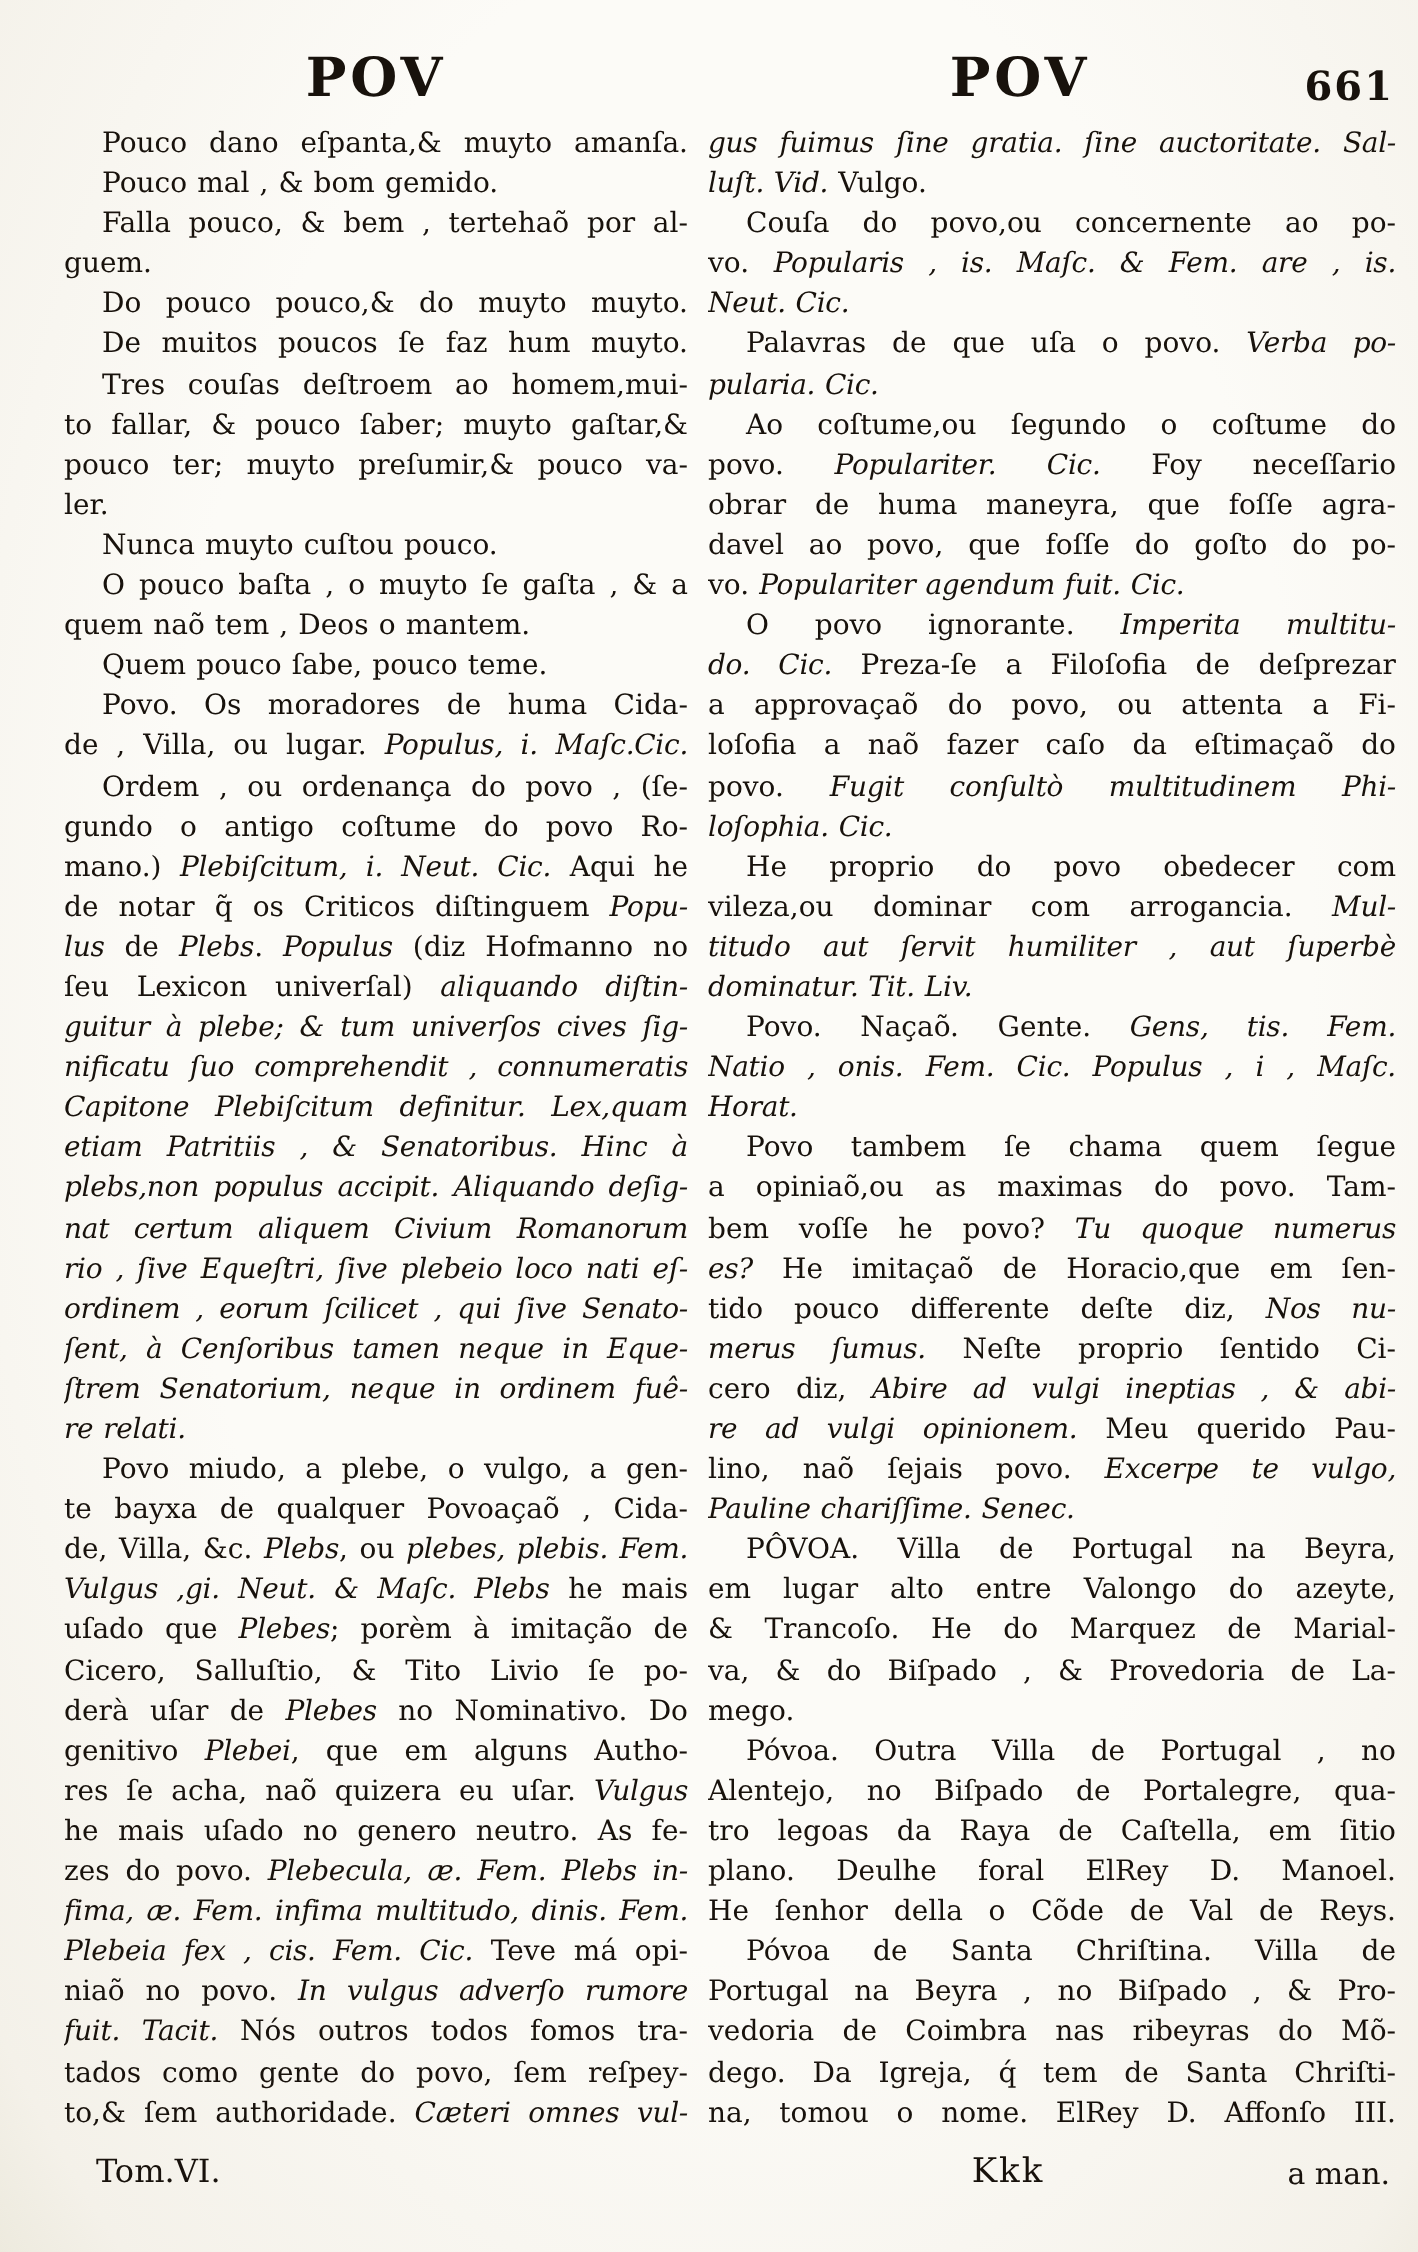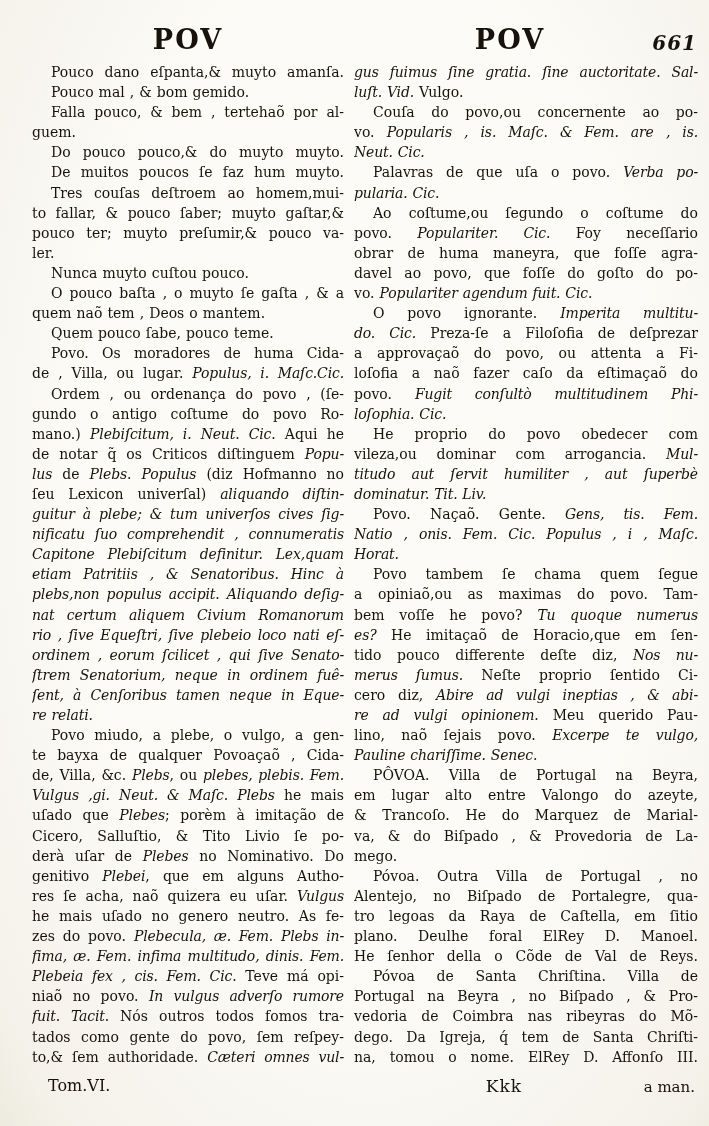--- a/index.html
+++ b/index.html
@@ -12,21 +12,21 @@
     background:radial-gradient(ellipse at 52% 42%, #fcfbf7 55%, #f4f1e9 92%, #edeade 100%);
     color:#18120c;
   }
   .header-row{position:absolute;top:24px;left:0;width:709px;height:36px;}
   .running-title{
     position:absolute;top:0;font-weight:bold;font-size:27px;letter-spacing:2px;
   }
   .running-title.left{left:32px;width:312px;text-align:center;}
   .running-title.right{left:354px;width:312px;text-align:center;}
   .page-number{
-    position:absolute;top:7px;right:12px;font-weight:bold;font-style:italic;font-size:20px;
+    position:absolute;top:7px;right:12px;font-weight:bold;font-size:20px;
     letter-spacing:1px;
   }
   .col{position:absolute;top:62px;font-size:14px;line-height:20.1px;}
   .col.left{left:32px;width:312px;}
   .col.right{left:354px;width:344px;}
   .line{
     height:20.1px;overflow:hidden;
     text-align:justify;text-align-last:justify;
     word-spacing:0.6px;white-space:normal;
   }
@@ -72,22 +72,22 @@
       <div class="line"><i>lus</i><span> de </span><i>Plebs</i><span>. </span><i>Populus</i><span> (diz Hofmanno no</span></div>
       <div class="line"><span>ſeu Lexicon univerſal) </span><i>aliquando diſtin-</i></div>
       <div class="line"><i>guitur à plebe; &amp; tum univerſos cives ſig-</i></div>
       <div class="line"><i>nificatu ſuo comprehendit , connumeratis</i></div>
       <div class="line"><i>Capitone Plebiſcitum definitur. Lex,quam</i></div>
       <div class="line"><i>etiam Patritiis , &amp; Senatoribus. Hinc à</i></div>
       <div class="line"><i>plebs,non populus accipit. Aliquando deſig-</i></div>
       <div class="line"><i>nat certum aliquem Civium Romanorum</i></div>
       <div class="line"><i>rio , ſive Equeſtri, ſive plebeio loco nati eſ-</i></div>
       <div class="line"><i>ordinem , eorum ſcilicet , qui ſive Senato-</i></div>
+      <div class="line"><i>ſent, à Cenſoribus tamen neque in Eque-</i></div>
       <div class="line"><i>ſtrem Senatorium, neque in ordinem fuê-</i></div>
-      <div class="line"><i>ſent, à Cenſoribus tamen neque in Eque-</i></div>
       <div class="line short"><i>re relati.</i></div>
       <div class="line indent"><span>Povo miudo, a plebe, o vulgo, a gen-</span></div>
       <div class="line"><span>te bayxa de qualquer Povoaçaõ , Cida-</span></div>
       <div class="line"><span>de, Villa, &amp;c. </span><i>Plebs</i><span>, ou </span><i>plebes, plebis. Fem.</i></div>
       <div class="line"><i>Vulgus ,gi. Neut. &amp; Maſc. Plebs</i><span> he mais</span></div>
       <div class="line"><span>uſado que </span><i>Plebes</i><span>; porèm à imitação de</span></div>
       <div class="line"><span>Cicero, Salluſtio, &amp; Tito Livio ſe po-</span></div>
       <div class="line"><span>derà uſar de </span><i>Plebes</i><span> no Nominativo. Do</span></div>
       <div class="line"><span>genitivo </span><i>Plebei</i><span>, que em alguns Autho-</span></div>
       <div class="line"><span>res ſe acha, naõ quizera eu uſar. </span><i>Vulgus</i></div>

